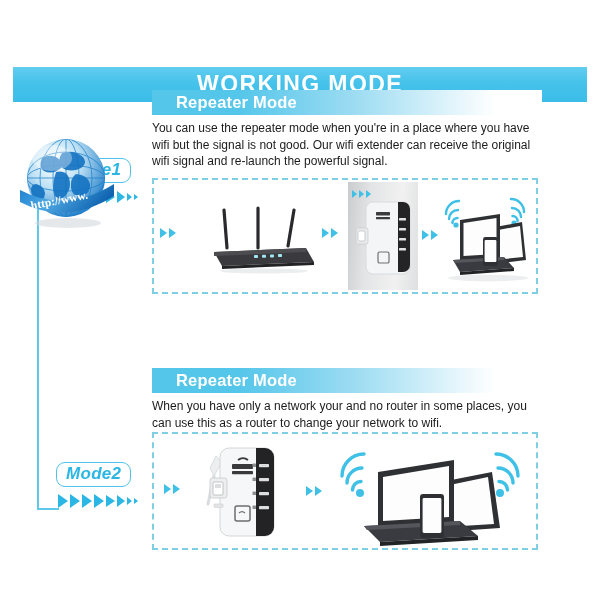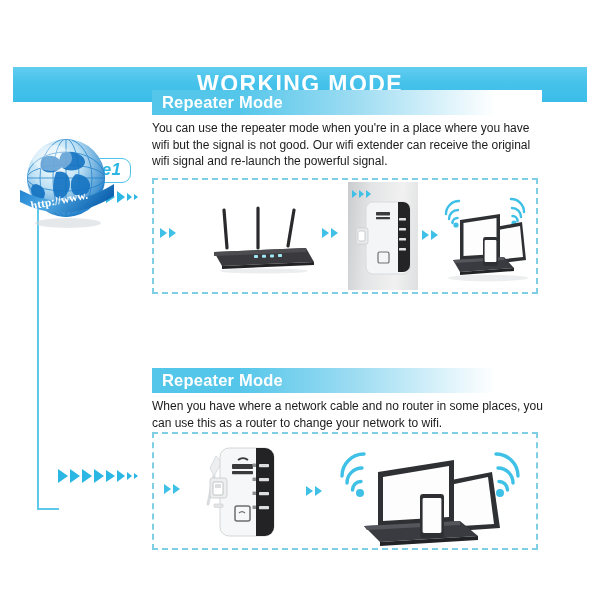--- a/index.html
+++ b/index.html
@@ -114,21 +114,21 @@
     width: 390px;
     height: 25px;
     background: linear-gradient(90deg, #54c6ea 0%, #54c6ea 22%, #9ddcf2 52%, #ffffff 88%);
     display: flex;
     align-items: center;
   }
   .mode-heading-text {
     color: #ffffff;
     font-size: 16.5px;
     font-weight: bold;
-    padding-left: 10px;
+    padding-left: 24px;
     letter-spacing: 0.2px;
     line-height: 1;
   }
   .mode-body {
     margin-top: 5px;
     color: #1b1b1b;
     font-size: 12px;
     line-height: 1.38;
     width: 392px;
   }
@@ -178,20 +178,23 @@
       <span class="tri" style="border-width:7px 0 7px 10px;"></span>
       <span class="tri" style="border-width:7px 0 7px 10px;"></span>
       <span class="tri" style="border-width:6.5px 0 6.5px 9px;"></span>
       <span class="tri" style="border-width:6px 0 6px 8px;"></span>
       <span class="tri" style="border-width:4px 0 4px 5.5px;"></span>
       <span class="tri" style="border-width:3px 0 3px 4px;"></span>
     </div>
   </div>
 
   <div class="mode-group g2">
+    <div class="mode-chip">
+      <span class="mode-chip-label">Mode2</span>
+    </div>
     <div class="tri-row">
       <span class="tri" style="border-width:7px 0 7px 10px;"></span>
       <span class="tri" style="border-width:7px 0 7px 10px;"></span>
       <span class="tri" style="border-width:7px 0 7px 10px;"></span>
       <span class="tri" style="border-width:7px 0 7px 10px;"></span>
       <span class="tri" style="border-width:6.5px 0 6.5px 9px;"></span>
       <span class="tri" style="border-width:6px 0 6px 8px;"></span>
       <span class="tri" style="border-width:4px 0 4px 5.5px;"></span>
       <span class="tri" style="border-width:3px 0 3px 4px;"></span>
     </div>
@@ -334,21 +337,21 @@
       <rect x="46.6" y="52" width="11.8" height="22" rx="1" fill="#fdfdfd"></rect>
     </g>
     <ellipse cx="50" cy="90" rx="40" ry="3.2" fill="#d9dcde" opacity="0.5"></ellipse>
   </svg>
 </div>
 
 <div class="block" id="block-2">
   <div class="mode-heading">
     <span class="mode-heading-text">Repeater Mode</span>
   </div>
-  <div class="mode-body">When you have where a network cable and no router in some places, you can use this as a router to change your network to wifi.</div>
+  <div class="mode-body">When you have only a network your and no router in some places, you can use this as a router to change your network to wifi.</div>
 </div>
 
 <div class="diagram" id="diagram-2">
 
   <div class="arrow-pair" style="left:10px; top:50px;">
     <span class="ar"></span>
     <span class="ar"></span>
   </div>
 
   <svg style="position:absolute; left:40px; top:8px;" width="100" height="100" viewBox="0 0 100 100">

